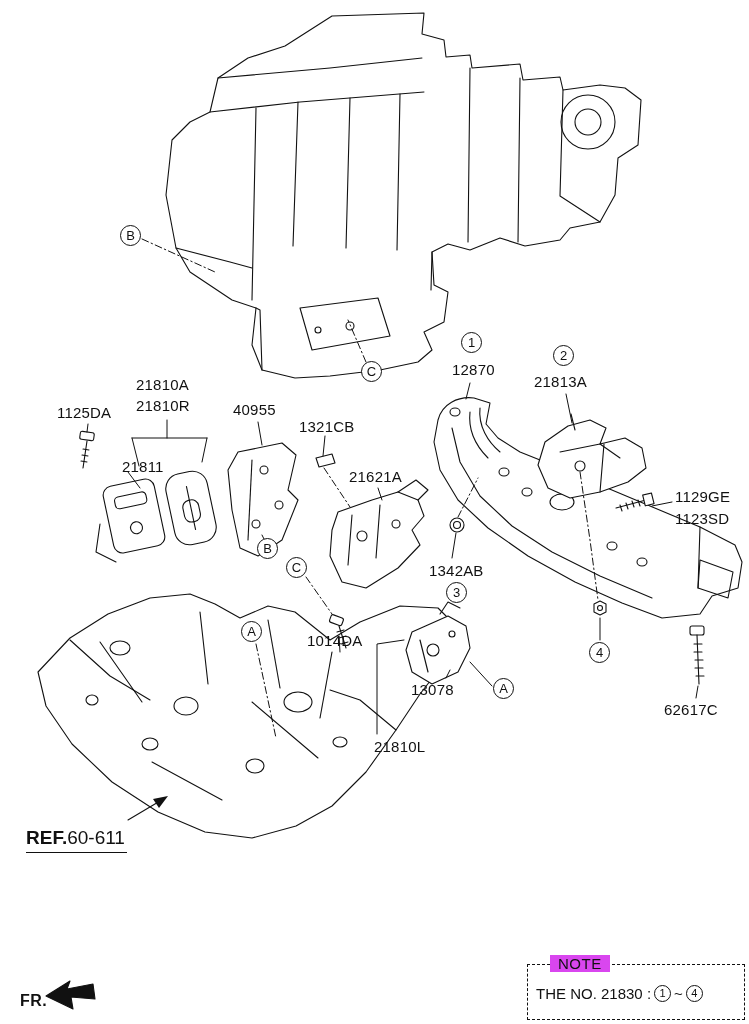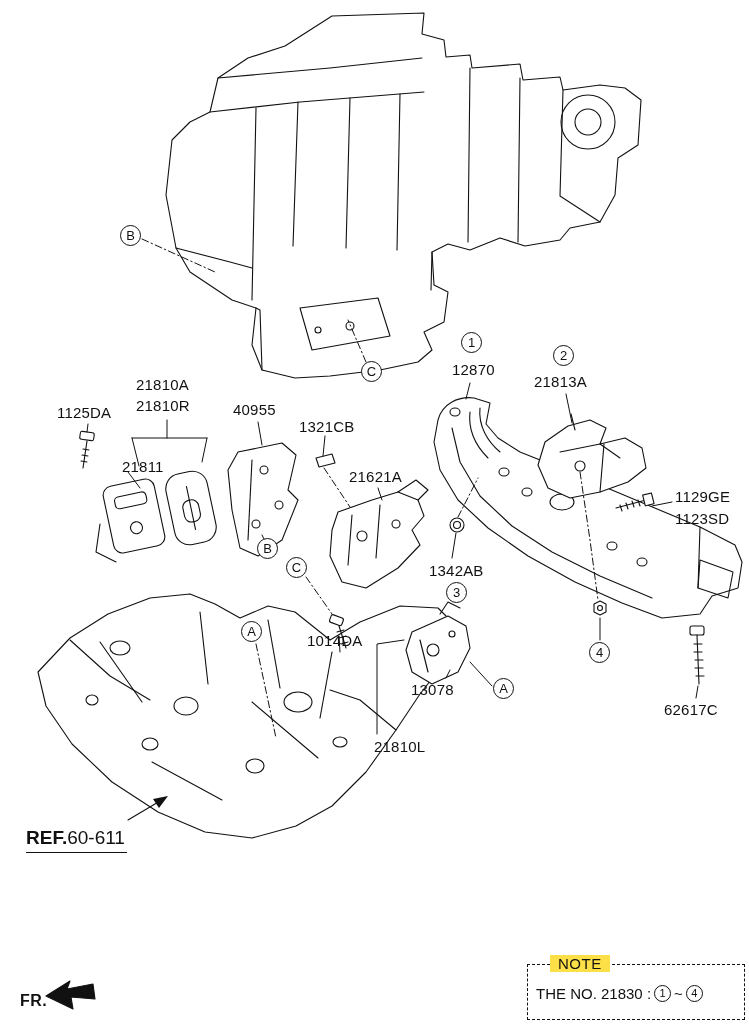--- a/index.html
+++ b/index.html
@@ -23,21 +23,21 @@
   }
   .ref-bold{font-weight:bold;}
   .fr{
     position:absolute;left:20px;top:992px;font-size:16px;font-weight:bold;letter-spacing:.5px;
   }
   .note-box{
     position:absolute;left:527px;top:964px;width:218px;height:56px;
     border:1.6px dashed #111;box-sizing:border-box;
   }
   .note-title{
-    position:absolute;top:-10px;left:22px;background:#fde047;padding:0 8px;
+    position:absolute;top:-10px;left:22px;background:#d946ef;padding:0 8px;
     font-size:15px;letter-spacing:.5px;
   }
   .note-line{
     position:absolute;left:8px;top:20px;font-size:15px;white-space:nowrap;
     display:flex;align-items:center;gap:3px;text-align:right;
   }
   .mini-callout{
     display:inline-flex;width:17px;height:17px;border:1.2px solid #111;border-radius:50%;
     align-items:center;justify-content:center;font-size:11px;line-height:1;background:#fff;
     box-sizing:border-box;

